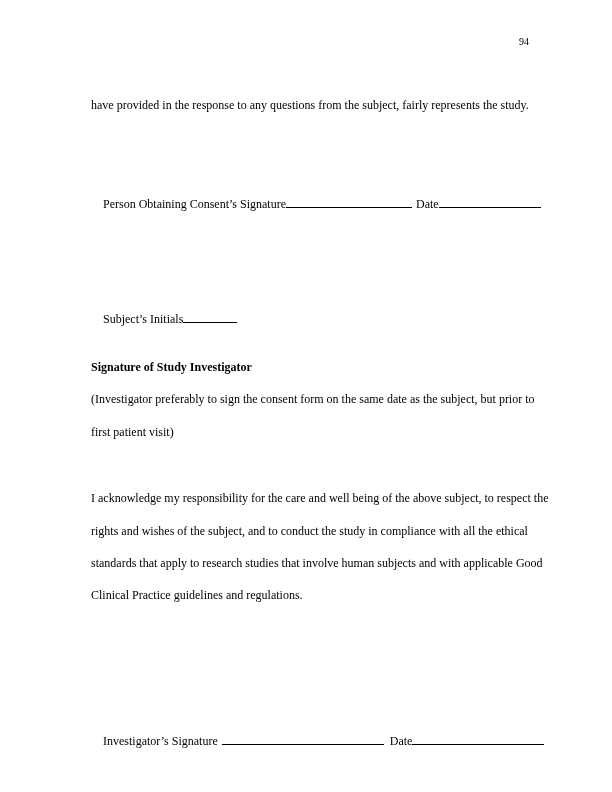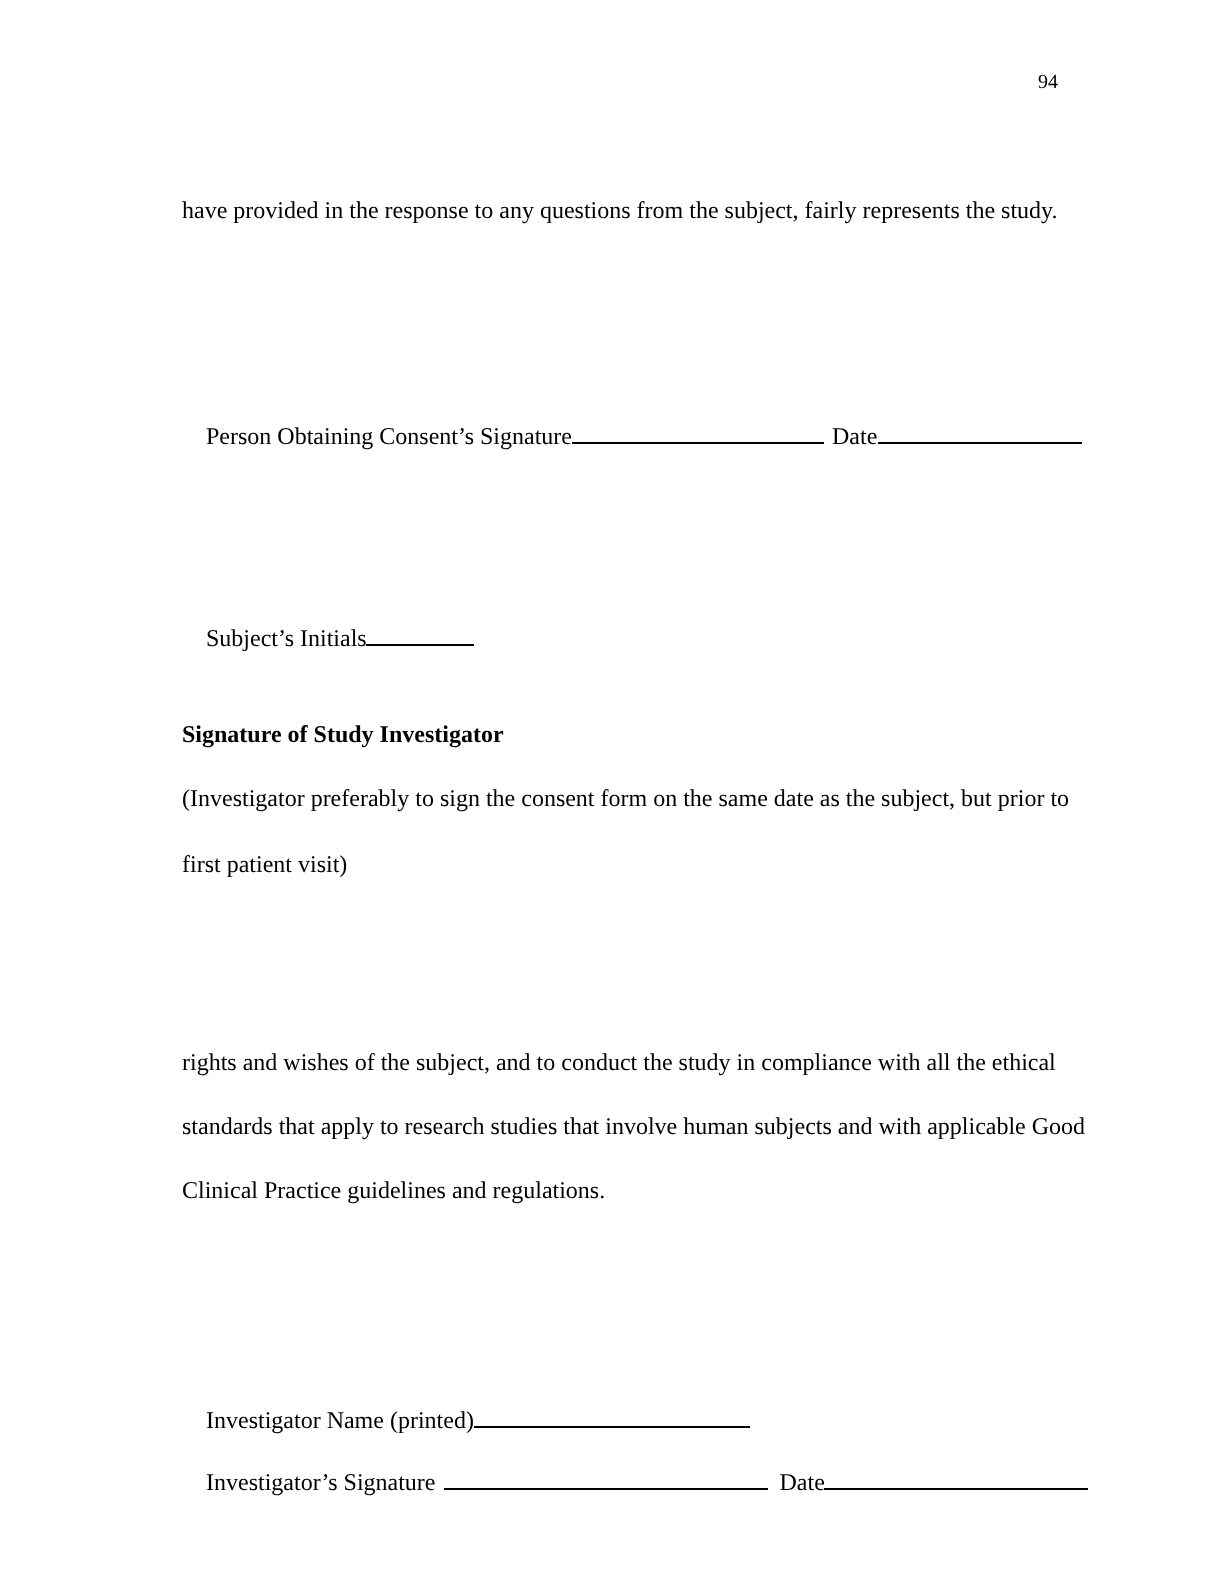--- a/index.html
+++ b/index.html
@@ -51,37 +51,35 @@
   </style>
 </head>
 <body>
 
 <div class="page">
 
   <div class="page-number">94</div>
 
   <div class="line" style="top:58px;">have provided in the response to any questions from the subject, fairly represents the study.</div>
 
-  <div class="line" style="top:156px;text-align:right;">
+  <div class="line" style="top:142px;text-align:right;">
     <span>Person Obtaining Consent’s Signature</span><span class="blank" style="width:126px;"></span><span style="display:inline-block;width:4px;"></span><span>Date</span><span class="blank" style="width:102px;"></span>
   </div>
 
   <div class="line" style="top:257px;">
     <span>Subject’s Initials</span><span class="blank" style="width:54px;"></span>
   </div>
 
   <div class="line bold" style="top:320px;">Signature of Study Investigator</div>
   <div class="line" style="top:352px;">(Investigator preferably to sign the consent form on the same date as the subject, but prior to</div>
   <div class="line" style="top:385px;">first patient visit)</div>
 
+  <div class="line" style="top:451px;">I acknowledge my responsibility for the care and well being of the above subject, to respect the</div>
   <div class="line" style="top:484px;">rights and wishes of the subject, and to conduct the study in compliance with all the ethical</div>
   <div class="line" style="top:516px;">standards that apply to research studies that involve human subjects and with applicable Good</div>
   <div class="line" style="top:548px;">Clinical Practice guidelines and regulations.</div>
 
-  <div class="line" style="top:648px;">
-    <span>Investigator Name (printed)</span><span class="blank" style="width:138px;"></span>
-  </div>
 
   <div class="line" style="top:679px;">
     <span>Investigator’s Signature</span><span style="display:inline-block;width:4px;"></span><span class="blank" style="width:162px;"></span><span style="display:inline-block;width:6px;"></span><span>Date</span><span class="blank" style="width:132px;"></span>
   </div>
 
 </div>
 
 </body></html>

